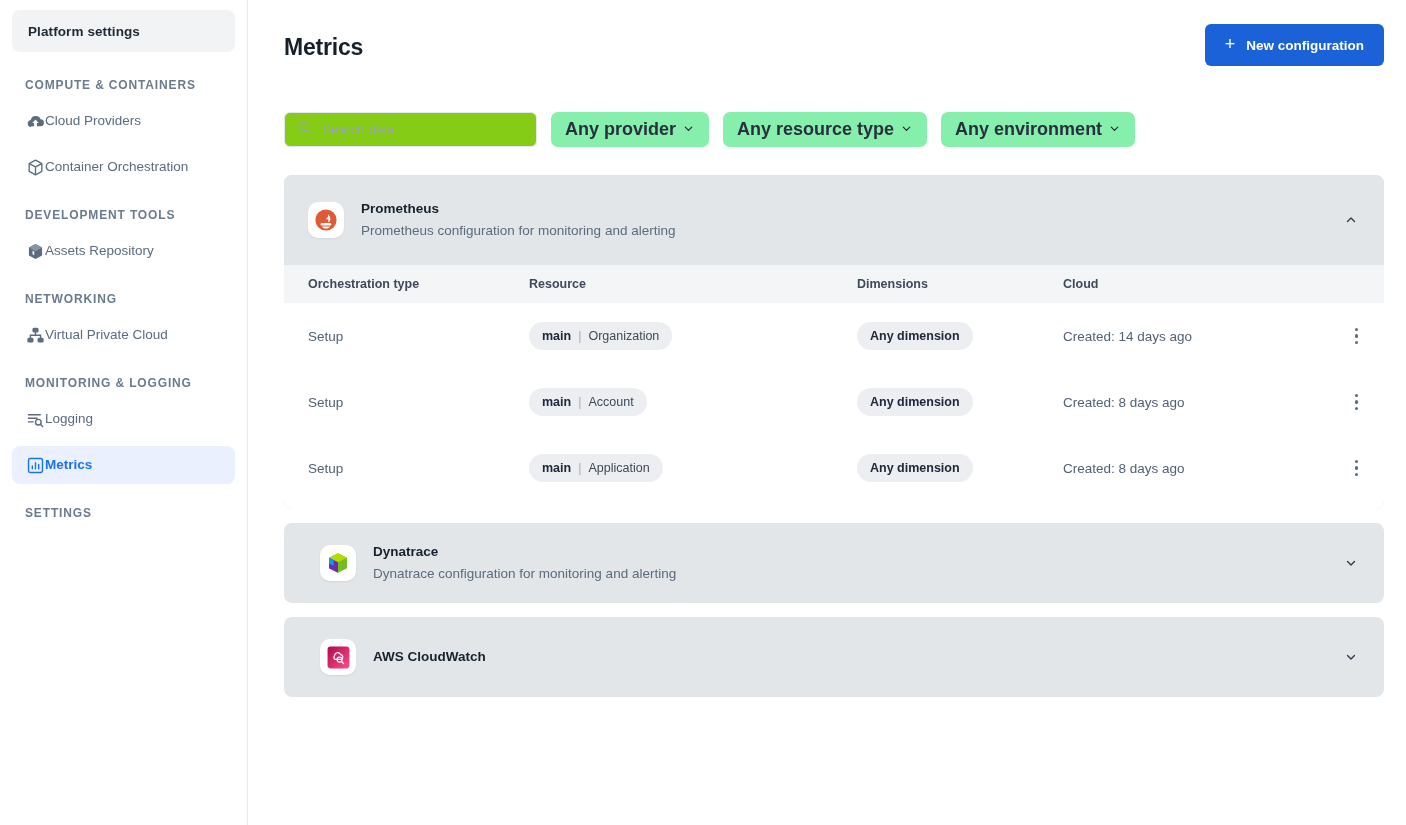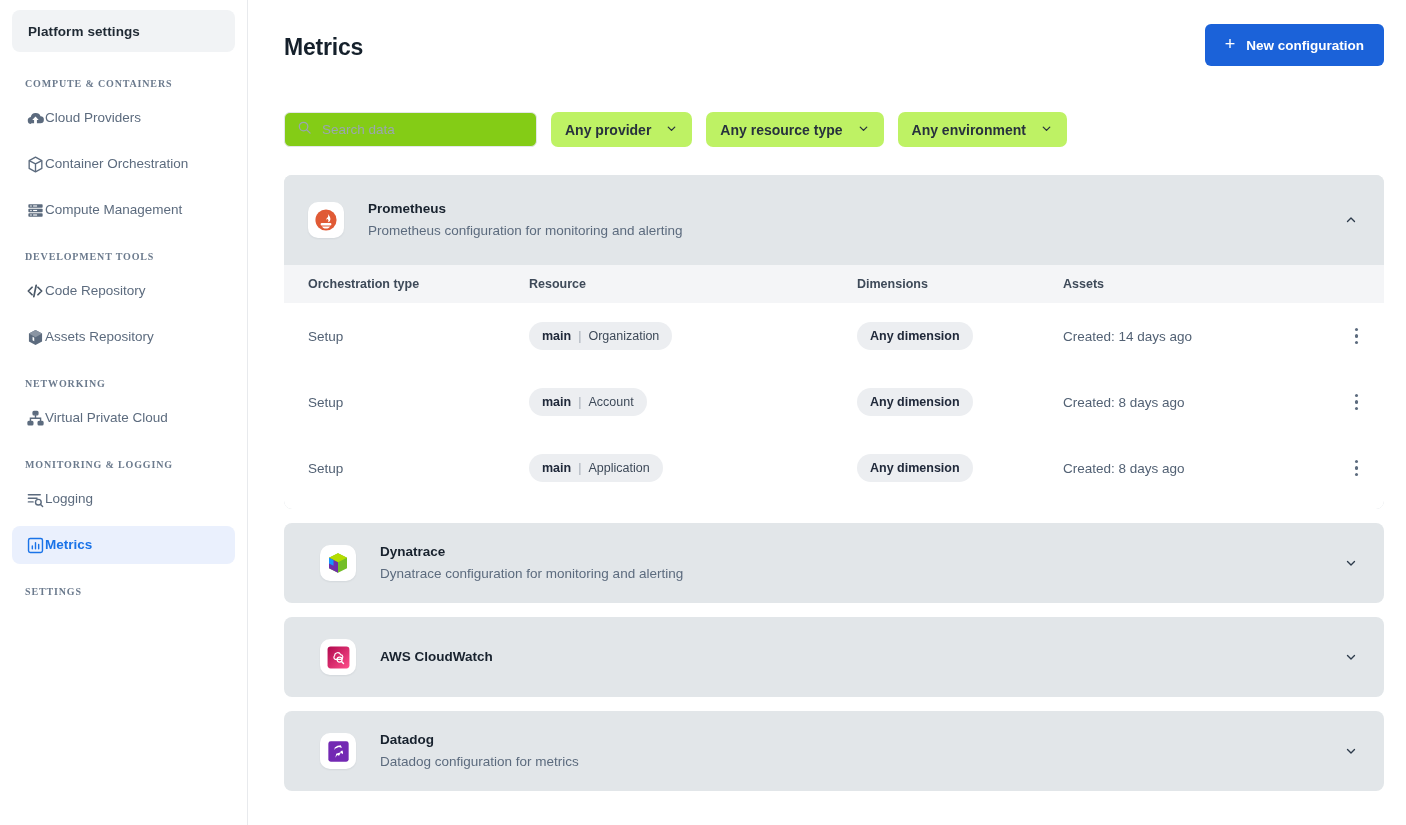--- a/index.html
+++ b/index.html
@@ -24,23 +24,23 @@
     background: #f1f3f5;
     border-radius: 8px;
     display: flex; align-items: center;
     padding: 0 16px;
     font-size: 13.5px; font-weight: 700; color: #1f2933;
     letter-spacing: .1px;
   }
   .nav-group { margin-top: 22px; }
   .nav-group.first { margin-top: 26px; }
   .group-label {
-    font-size: 10px; font-weight: 700; letter-spacing: .85px;
+    font-size: 12px; font-weight: 700; letter-spacing: .85px;
     color: #6b7a8d; text-transform: uppercase;
-    padding: 0 12px 0 13px; margin-bottom: 10px; font-family: Liberation Serif, serif;
+    padding: 0 12px 0 13px; margin-bottom: 10px;
   }
   .nav-item {
     display: flex; align-items: center; gap: 0;
     height: 38px; border-radius: 8px;
     padding: 0 12px 0 13px;
     cursor: pointer;
     color: #5c6b7e; font-size: 13.5px;
   }
   .nav-item + .nav-item { margin-top: 8px; }
   .nav-item.active { background: #eaf0fd; color: #1a73e8; font-weight: 700; }
@@ -64,31 +64,31 @@
   .search-box {
     width: 253px; height: 35px; border: 1px solid #e3e6ea; border-radius: 6px;
     display: flex; align-items: center; gap: 10px; padding: 0 12px; background: #84cc16;
   }
   .search-box input {
     border: none; outline: none; font-size: 13.5px; color: #3c4858;
     font-family: inherit; background: transparent; width: 100%;
   }
   .search-box input::placeholder { color: #9aa5b1; }
   .filter-pill {
-    height: 35px; background: #bef264; border-radius: 7px; border: none;
-    display: inline-flex; align-items: center; gap: 14px; padding: 0 14px;
-    font-size: 14px; font-weight: 700; color: #27313d; cursor: pointer; font-family: inherit;
+    height: 35px; background: #86efac; border-radius: 7px; border: none;
+    display: inline-flex; align-items: center; gap: 6px; padding: 0 14px;
+    font-size: 18px; font-weight: 700; color: #27313d; cursor: pointer; font-family: inherit;
   }
 
   
   .cards { margin-top: 28px; }
   .card { border-radius: 8px; overflow: hidden; margin-bottom: 14px; background: #e2e6e9; }
   .card-head {
     background: #e2e6e9; height: 90px;
-    display: flex; align-items: center; padding: 0 22px 0 24px; gap: 24px; cursor: pointer;
+    display: flex; align-items: center; padding: 0 22px 0 24px; gap: 17px; cursor: pointer;
   }
   .card.collapsed .card-head { height: 80px; padding-left: 36px; }
   .logo {
     width: 36px; height: 36px; border-radius: 10px; background: #fff;
     display: flex; align-items: center; justify-content: center; flex: 0 0 36px;
     box-shadow: 0 1px 2px rgba(16,24,40,.07);
   }
   .card-titles { flex: 1; }
   .card-name { font-size: 13.5px; font-weight: 700; color: #18222e; line-height: 1.45; }
   .card-desc { font-size: 13.5px; color: #5c6b7e; line-height: 1.5; margin-top: 2px; }
@@ -140,48 +140,24 @@
       </div>
       <div class="nav-item">
         <span class="ico">
           <svg width="19" height="19" viewBox="0 0 24 24" fill="none" stroke="#5c6b7e" stroke-width="1.7" stroke-linejoin="round">
               <path d="M12 2.8 20 7v10l-8 4.2L4 17V7z"></path>
               <path d="M4 7l8 4.2L20 7M12 11.2V21"></path>
             </svg>
         </span>
         <span class="nav-label">Container Orchestration</span>
       </div>
-      <div class="nav-item">
-        <span class="ico">
-          <svg width="19" height="19" viewBox="0 0 24 24" fill="#5c6b7e">
-              <rect x="3" y="4" width="18" height="4.6" rx="1"></rect>
-              <rect x="3" y="9.7" width="18" height="4.6" rx="1"></rect>
-              <rect x="3" y="15.4" width="18" height="4.6" rx="1"></rect>
-              <circle cx="6.3" cy="6.3" r="1" fill="#fff"></circle>
-              <circle cx="6.3" cy="12" r="1" fill="#fff"></circle>
-              <circle cx="6.3" cy="17.7" r="1" fill="#fff"></circle>
-              <rect x="9" y="5.6" width="5" height="1.4" fill="#fff"></rect>
-              <rect x="9" y="11.3" width="5" height="1.4" fill="#fff"></rect>
-              <rect x="9" y="17" width="5" height="1.4" fill="#fff"></rect>
-            </svg>
-        </span>
-        <span class="nav-label">Compute Management</span>
-      </div>
     </div>
 
     <div class="nav-group">
       <div class="group-label">DEVELOPMENT TOOLS</div>
-      <div class="nav-item">
-        <span class="ico">
-          <svg width="20" height="20" viewBox="0 0 24 24" fill="none" stroke="#4b5968" stroke-width="2.1" stroke-linecap="round" stroke-linejoin="round">
-              <path d="M8.5 7.5 4 12l4.5 4.5M15.5 7.5 20 12l-4.5 4.5M13.4 5.2l-2.8 13.6"></path>
-            </svg>
-        </span>
-        <span class="nav-label">Code Repository</span>
-      </div>
       <div class="nav-item">
         <span class="ico">
           <svg width="19" height="19" viewBox="0 0 24 24" fill="#5c6b7e">
               <path d="M12 2.5 20.3 7v10L12 21.5 3.7 17V7z"></path>
               <path d="M12 2.5 3.7 7l8.3 4.6L20.3 7z" fill="#8a95a3"></path>
               <path d="M10.4 12.4v4.4l-2.1-1.2v-4.4z" fill="#fff"></path>
             </svg>
         </span>
         <span class="nav-label">Assets Repository</span>
       </div>
@@ -299,21 +275,21 @@
             <svg width="14" height="14" viewBox="0 0 24 24" fill="none" stroke="#2d3b4b" stroke-width="2.3" stroke-linecap="round" stroke-linejoin="round">
                 <path d="M6 14.5 12 8.5 18 14.5"></path>
               </svg>
           </span>
         </div>
 
         <div class="table-head">
           <div class="c1">Orchestration type</div>
           <div class="c2">Resource</div>
           <div class="c3">Dimensions</div>
-          <div class="c4">Assets</div>
+          <div class="c4">Cloud</div>
           <div class="c5"></div>
         </div>
 
         <div class="rows">
 
           <div class="row">
             <div class="c1 cell-text">Setup</div>
             <div class="c2">
               <span class="badge">
                 <b>main</b>
@@ -423,36 +399,16 @@
             <div class="card-name">AWS CloudWatch</div>
           </div>
           <span class="chev">
             <svg width="14" height="14" viewBox="0 0 24 24" fill="none" stroke="#2d3b4b" stroke-width="2.3" stroke-linecap="round" stroke-linejoin="round">
                 <path d="M6 9.5 12 15.5 18 9.5"></path>
               </svg>
           </span>
         </div>
       </section>
 
-      <section class="card collapsed">
-        <div class="card-head">
-          <span class="logo">
-            <svg width="25" height="25" viewBox="0 0 32 32">
-              <rect x="3" y="3" width="26" height="26" rx="3" fill="#7329b3"></rect>
-              <path d="M21.5 19.4l-2.6-1.7-2.2 3.6-2.5-.7-2.2 3.4 1-5 5.8-2-.1-1.8 2.4-.4.7 2.4-.3 2.2zM12 12.1l4.6-1.9 3.7 1.2-1.3-3.4-4.3.5-3.5 2.4-.5 3.1 1.3-1.9z" fill="#fff"></path>
-              <circle cx="18.9" cy="14.4" r="1" fill="#7329b3"></circle>
-            </svg>
-          </span>
-          <div class="card-titles">
-            <div class="card-name">Datadog</div>
-            <div class="card-desc">Datadog configuration for metrics</div>
-          </div>
-          <span class="chev">
-            <svg width="14" height="14" viewBox="0 0 24 24" fill="none" stroke="#2d3b4b" stroke-width="2.3" stroke-linecap="round" stroke-linejoin="round">
-                <path d="M6 9.5 12 15.5 18 9.5"></path>
-              </svg>
-          </span>
-        </div>
-      </section>
 
     </div>
   </main>
 </div>
 
 </body></html>

